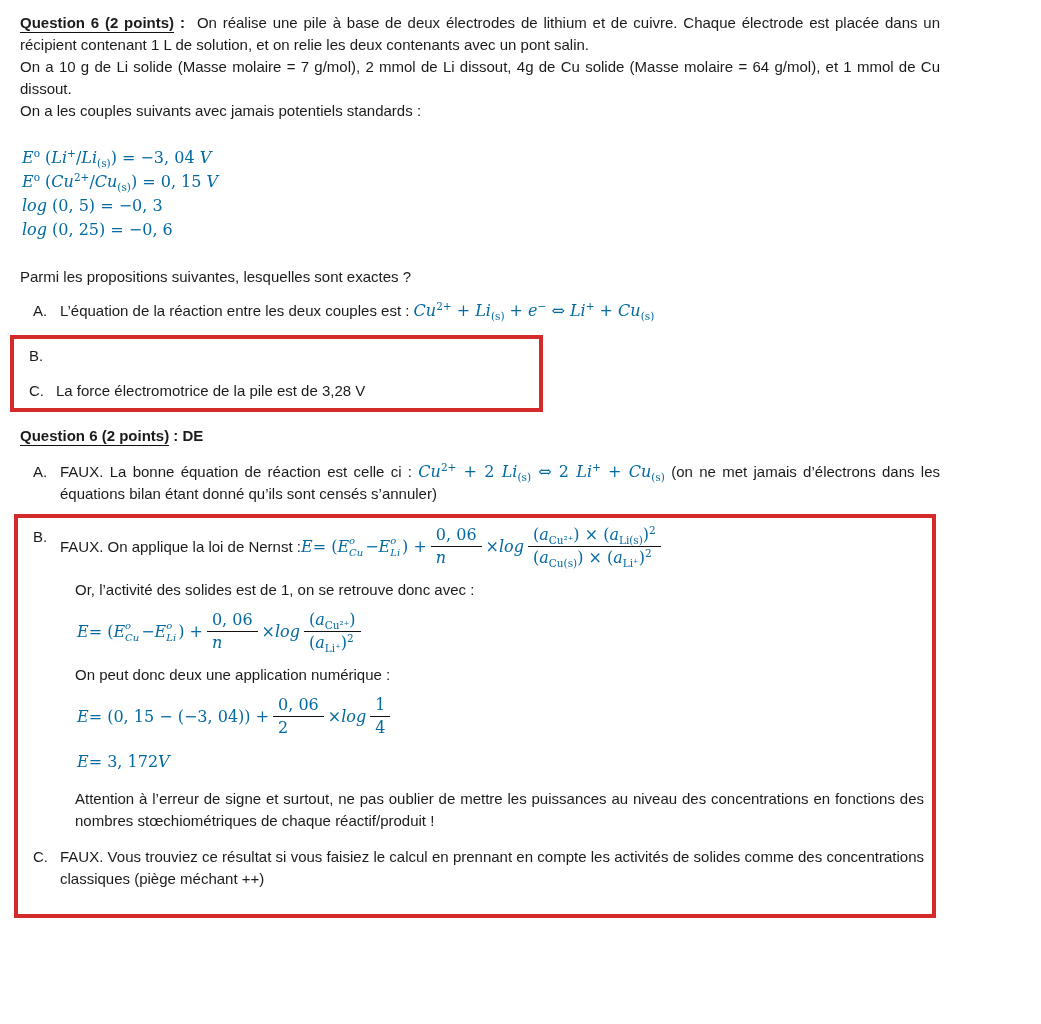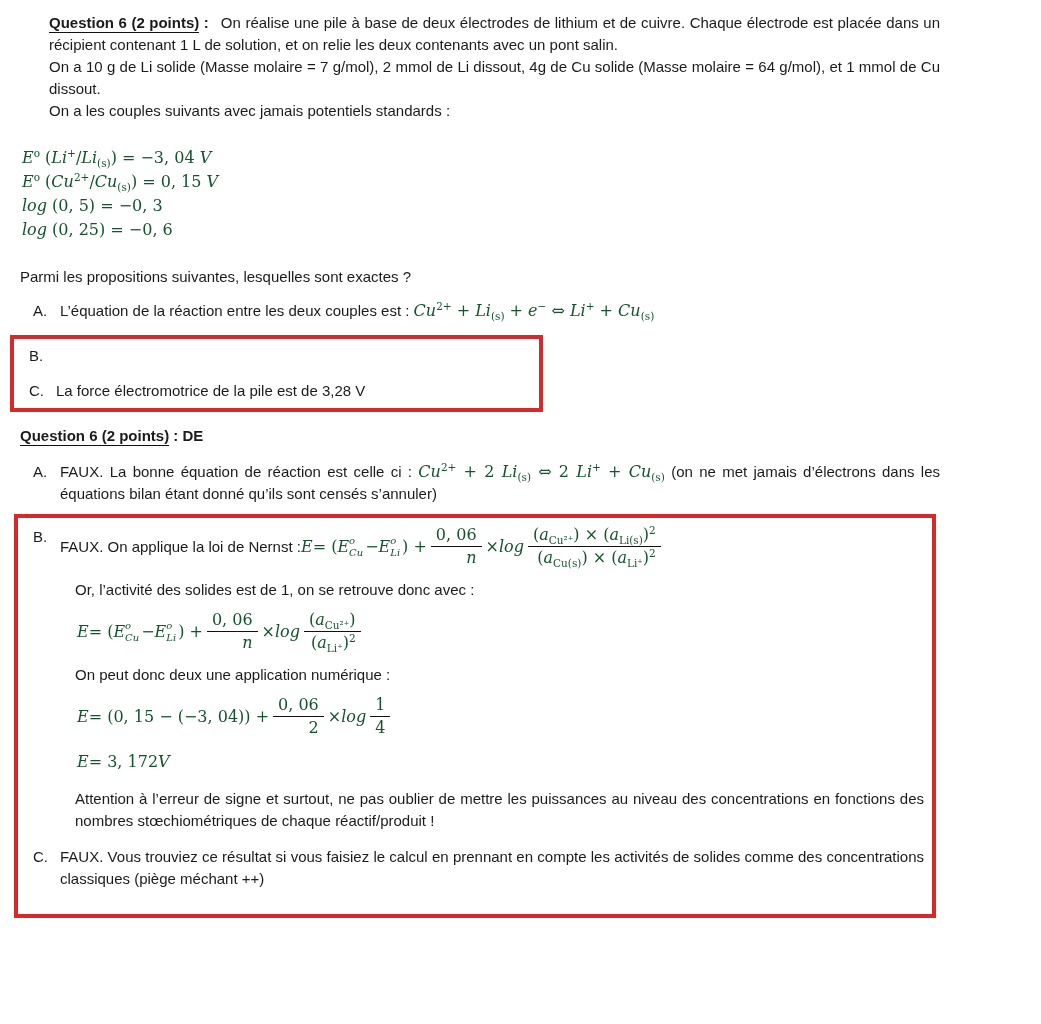--- a/index.html
+++ b/index.html
@@ -7,32 +7,32 @@
   .page {
     position:relative;
     width:1041px; height:1024px;
     background:#ffffff;
     overflow:hidden;
     font-family:"Liberation Sans", sans-serif;
     font-size:15px; line-height:22px;
     color:#1b1b1b;
     padding:12px 101px 0 20px;
   }
-  .para { text-align:justify;margin-left:29px; }
+  .para { text-align:justify; }
   .qhead { font-weight:bold; }
   .qhead .hu { border-bottom:1.6px solid #111; padding-bottom:0.5px; }
   .lead-gap { padding-left:12px; }
 
   
-  .math { font-family:"DejaVu Serif", serif; font-size:16px; color:#14532d; }
+  .math { font-family:"DejaVu Serif", serif; font-size:16px; color:#0369a1; }
   .math .mi { font-style:italic; }
   .math .mt { font-style:normal; }
   .math sup { font-size:10.5px; vertical-align:6px; line-height:0; }
   .math sub { font-size:10.5px; vertical-align:-4px; line-height:0; }
-  .math .frac { display:inline-flex; flex-direction:column; align-items:flex-end; vertical-align:middle; margin:0 4px; text-align:center; }
+  .math .frac { display:inline-flex; flex-direction:column; align-items:flex-start; vertical-align:middle; margin:0 4px; text-align:center; }
   .math .frac .num { display:block; padding:0 5px 2px; border-bottom:1.3px solid #111; line-height:18px; }
   .math .frac .den { display:block; padding:2px 5px 0; line-height:18px; }
   .math .updn { display:inline-flex; flex-direction:column; align-items:flex-start; font-size:10px; line-height:1.15; vertical-align:-6px; font-style:italic; margin-right:2px; }
 
   .const-block { margin:24px 0 0 2px; }
   .const-line { line-height:24px; }
 
   .prompt { margin-top:24px; }
 
   .item { display:flex; margin-left:13px; }

